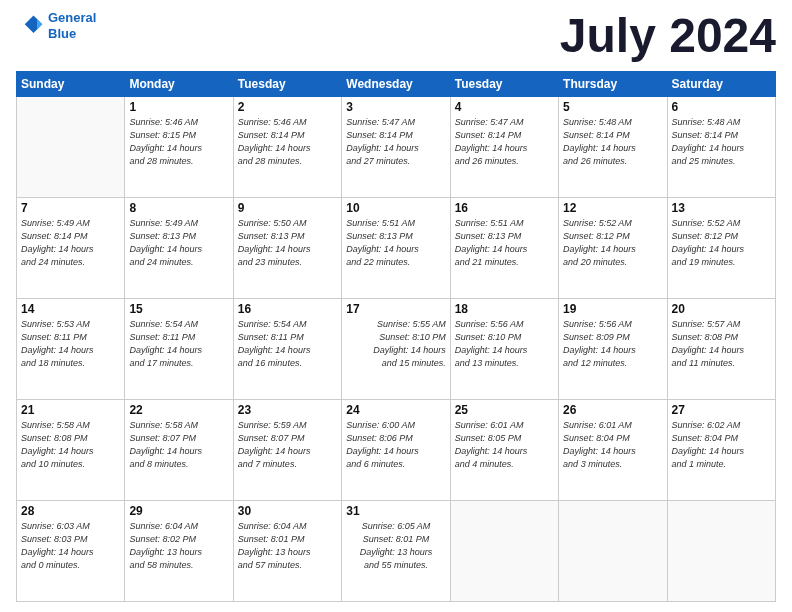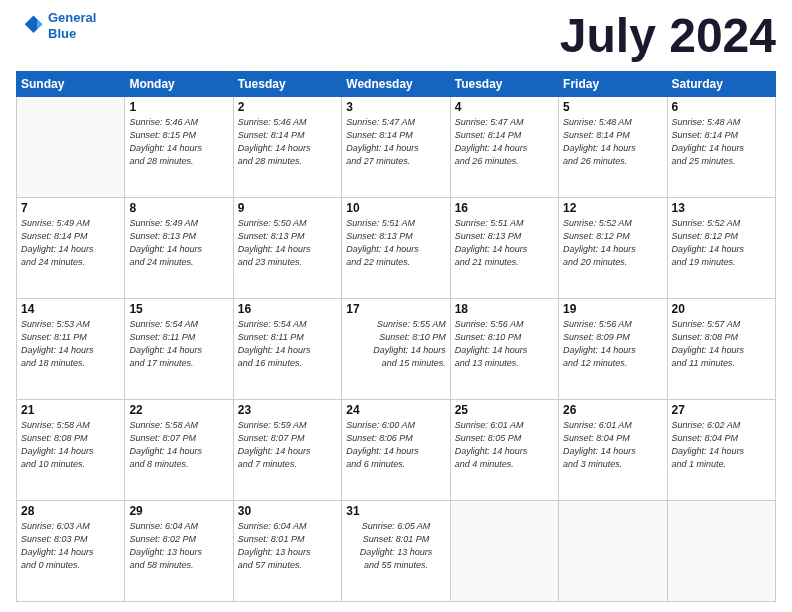--- a/index.html
+++ b/index.html
@@ -114,21 +114,21 @@
   </div>
 
   <table class="calendar">
     <thead>
       <tr>
         <th>Sunday</th>
         <th>Monday</th>
         <th>Tuesday</th>
         <th>Wednesday</th>
         <th>Tuesday</th>
-        <th>Friday</th>
+        <th>Thursday</th>
         <th>Saturday</th>
       </tr>
     </thead>
     <tbody id="calendar-body">
     <tr>
           <td style="background: rgb(249, 249, 249);"></td>
           <td>
             <span class="day-num">1</span>
             <div class="day-info" style="white-space: pre-line;">Sunrise: 5:46 AM
 Sunset: 8:15 PM

